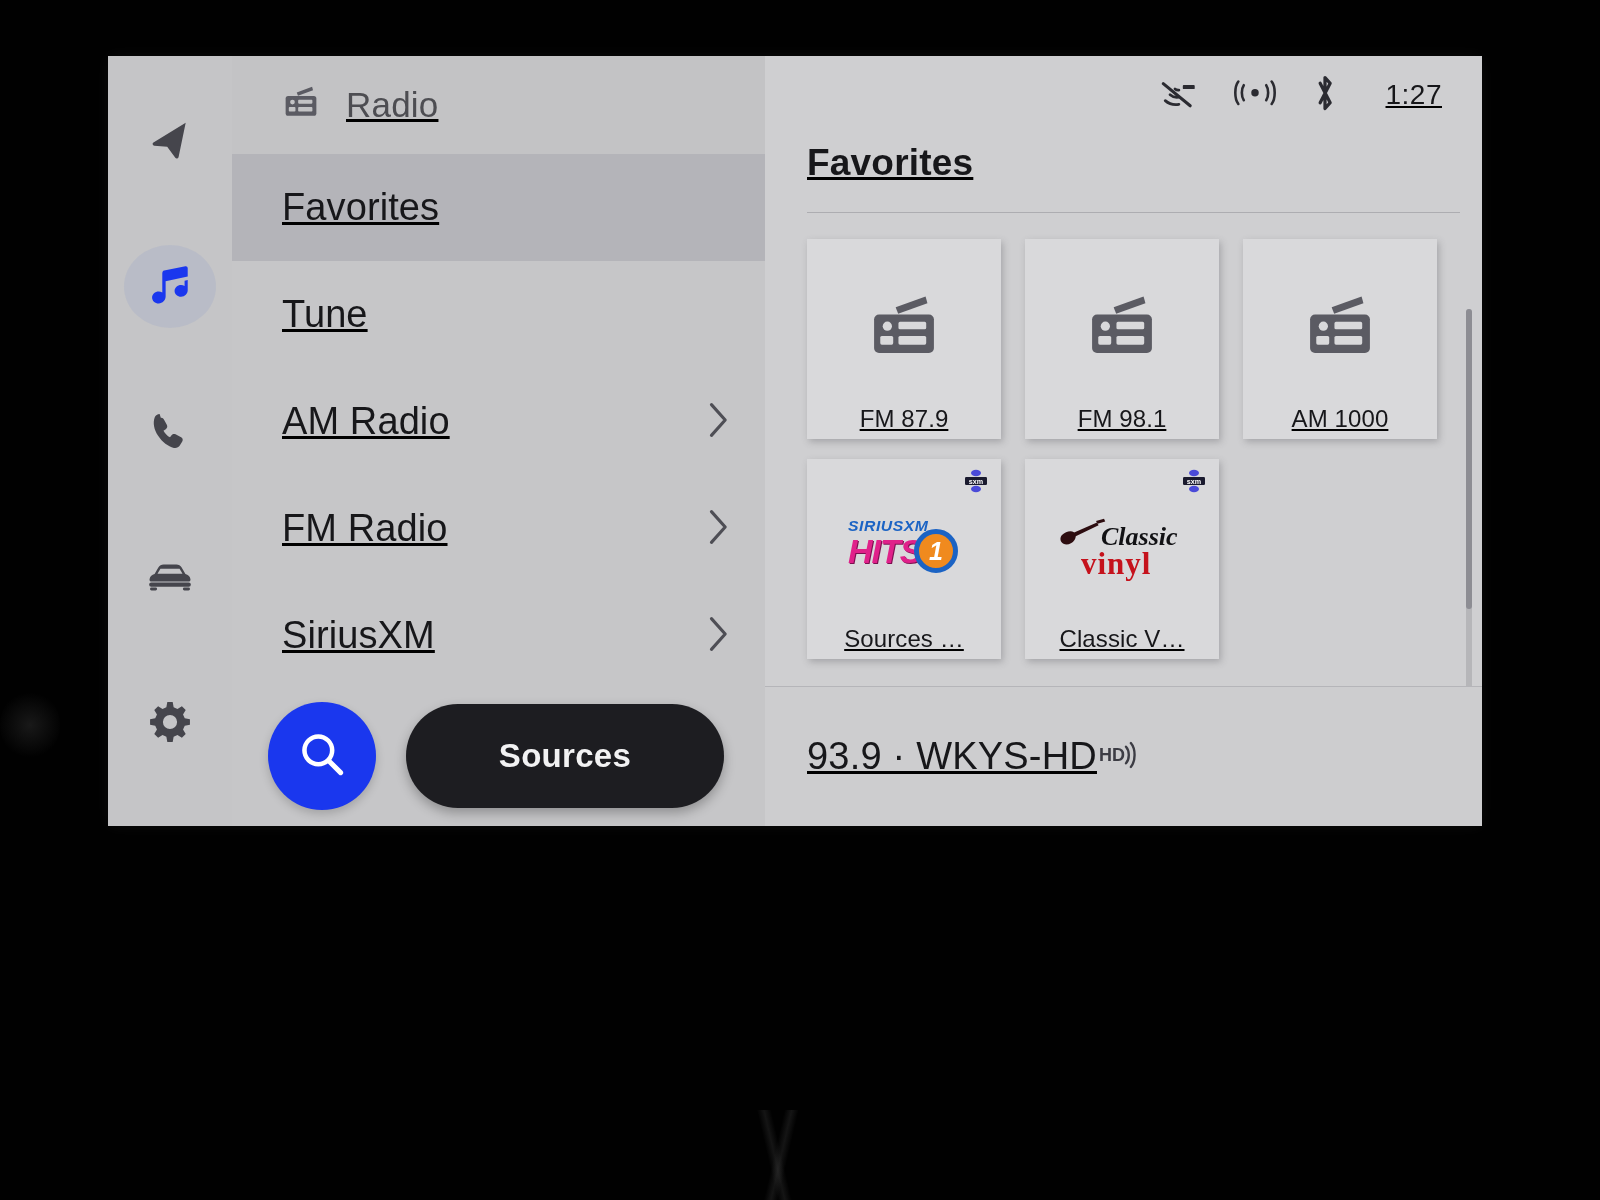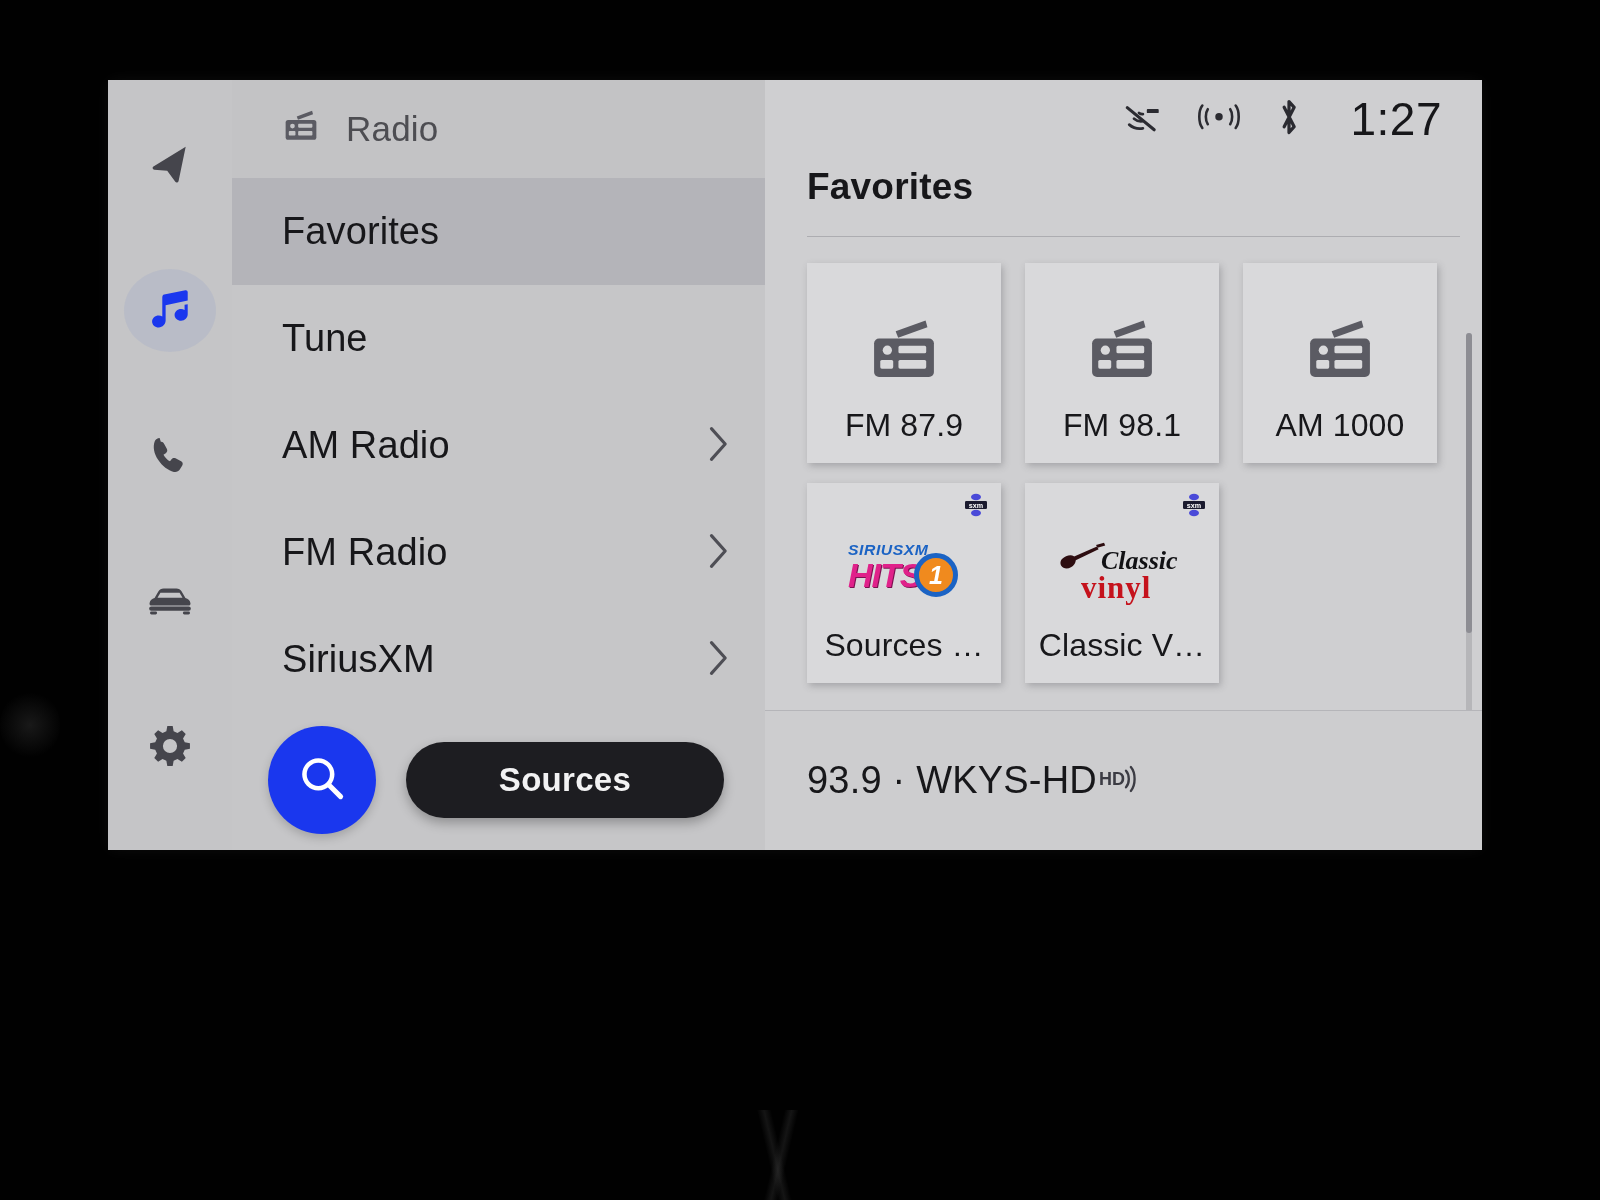--- a/index.html
+++ b/index.html
@@ -40,27 +40,28 @@
     background:
       linear-gradient(103deg, rgba(0,0,0,0) 46%, rgba(90,90,90,0.22) 48%, rgba(0,0,0,0) 50%),
       linear-gradient(77deg,  rgba(0,0,0,0) 46%, rgba(90,90,90,0.22) 48%, rgba(0,0,0,0) 50%);
     pointer-events: none;
   }
 
   
   #screen {
     position: absolute;
     left: 108px;
-    top: 80px;
+    top: 56px;
     width: 1374px;
     height: 770px;
     background: #a21caf;
     display: flex;
     overflow: hidden;
     box-shadow: 0 0 16px rgba(255,255,255,0.05);
+    text-decoration: underline;
   }
 
   
   #rail {
     width: 124px;
     flex: 0 0 124px;
     background: #c5c5c7;
     display: flex;
     flex-direction: column;
     align-items: center;
@@ -143,21 +144,21 @@
     background: #1a37ee;
     display: flex;
     align-items: center;
     justify-content: center;
     flex: 0 0 108px;
     box-shadow: 0 4px 10px rgba(0,0,0,0.18);
   }
   #sources-btn {
     margin-left: 30px;
     width: 318px;
-    height: 76px;
+    height: 104px;
     border-radius: 52px;
     background: #1d1d21;
     display: flex;
     align-items: center;
     justify-content: center;
     box-shadow: 0 5px 12px rgba(0,0,0,0.28);
   }
   #sources-btn span {
     color: #f2f2f3;
     font-size: 33px;
@@ -179,21 +180,21 @@
     flex: 0 0 78px;
     display: flex;
     align-items: center;
     justify-content: flex-end;
     padding-right: 40px;
     box-sizing: border-box;
     gap: 32px;
   }
   #statusbar .sb-icon { display:block; }
   #clock {
-    font-size: 46px;
+    font-size: 28px;
     color: #17171a;
     letter-spacing: 0.5px;
     margin-left: 14px;
   }
 
   #fav-title {
     font-size: 37px;
     font-weight: bold;
     color: #17171a;
     padding: 8px 0 0 42px;
@@ -232,22 +233,22 @@
     padding-top: 46px;
     box-sizing: border-box;
   }
   .tile .tile-art {
     height: 86px;
     display: flex;
     align-items: center;
     justify-content: center;
   }
   .tile .tile-label {
-    margin-top: 12px;
-    font-size: 32px;
+    margin-top: 34px;
+    font-size: 24px;
     color: #17171a;
     white-space: nowrap;
     letter-spacing: 0.1px;
   }
   .sxm-badge {
     position: absolute;
     top: 10px;
     right: 12px;
     width: 26px;
     height: 24px;

